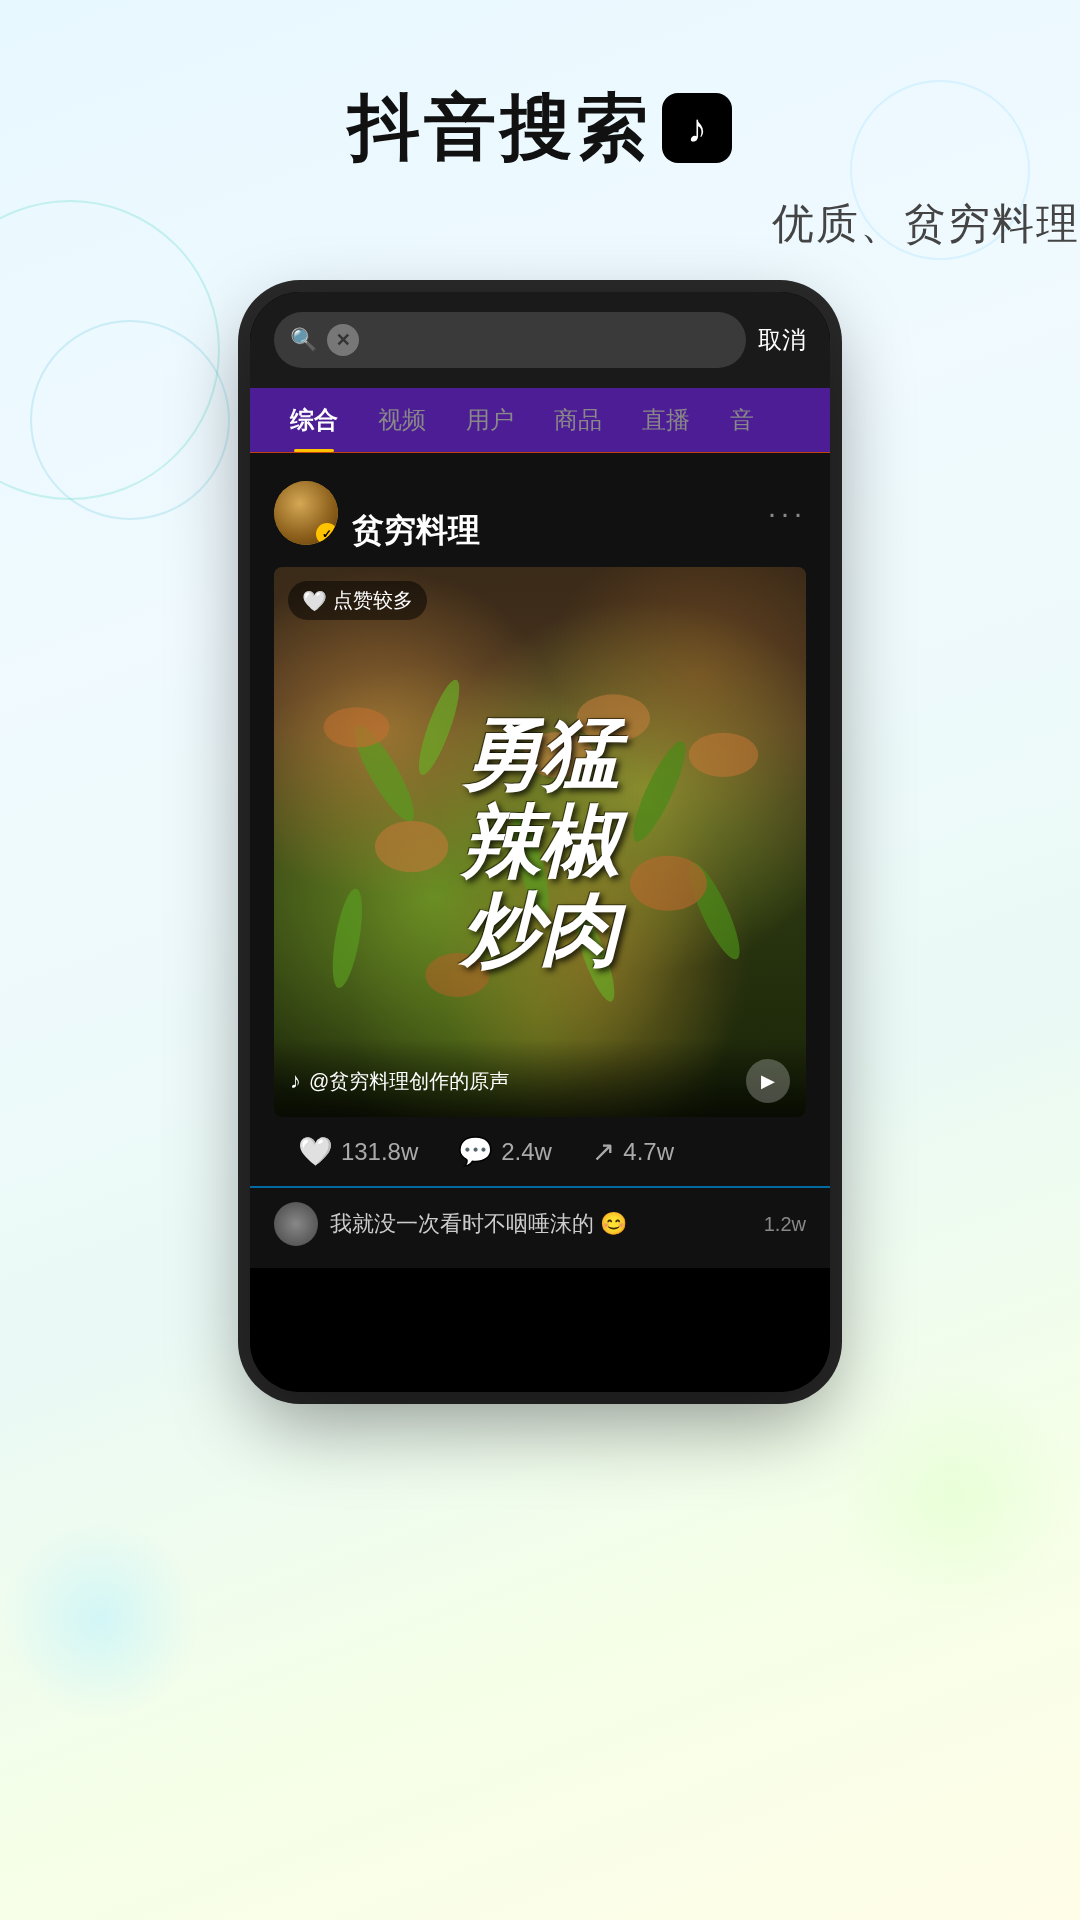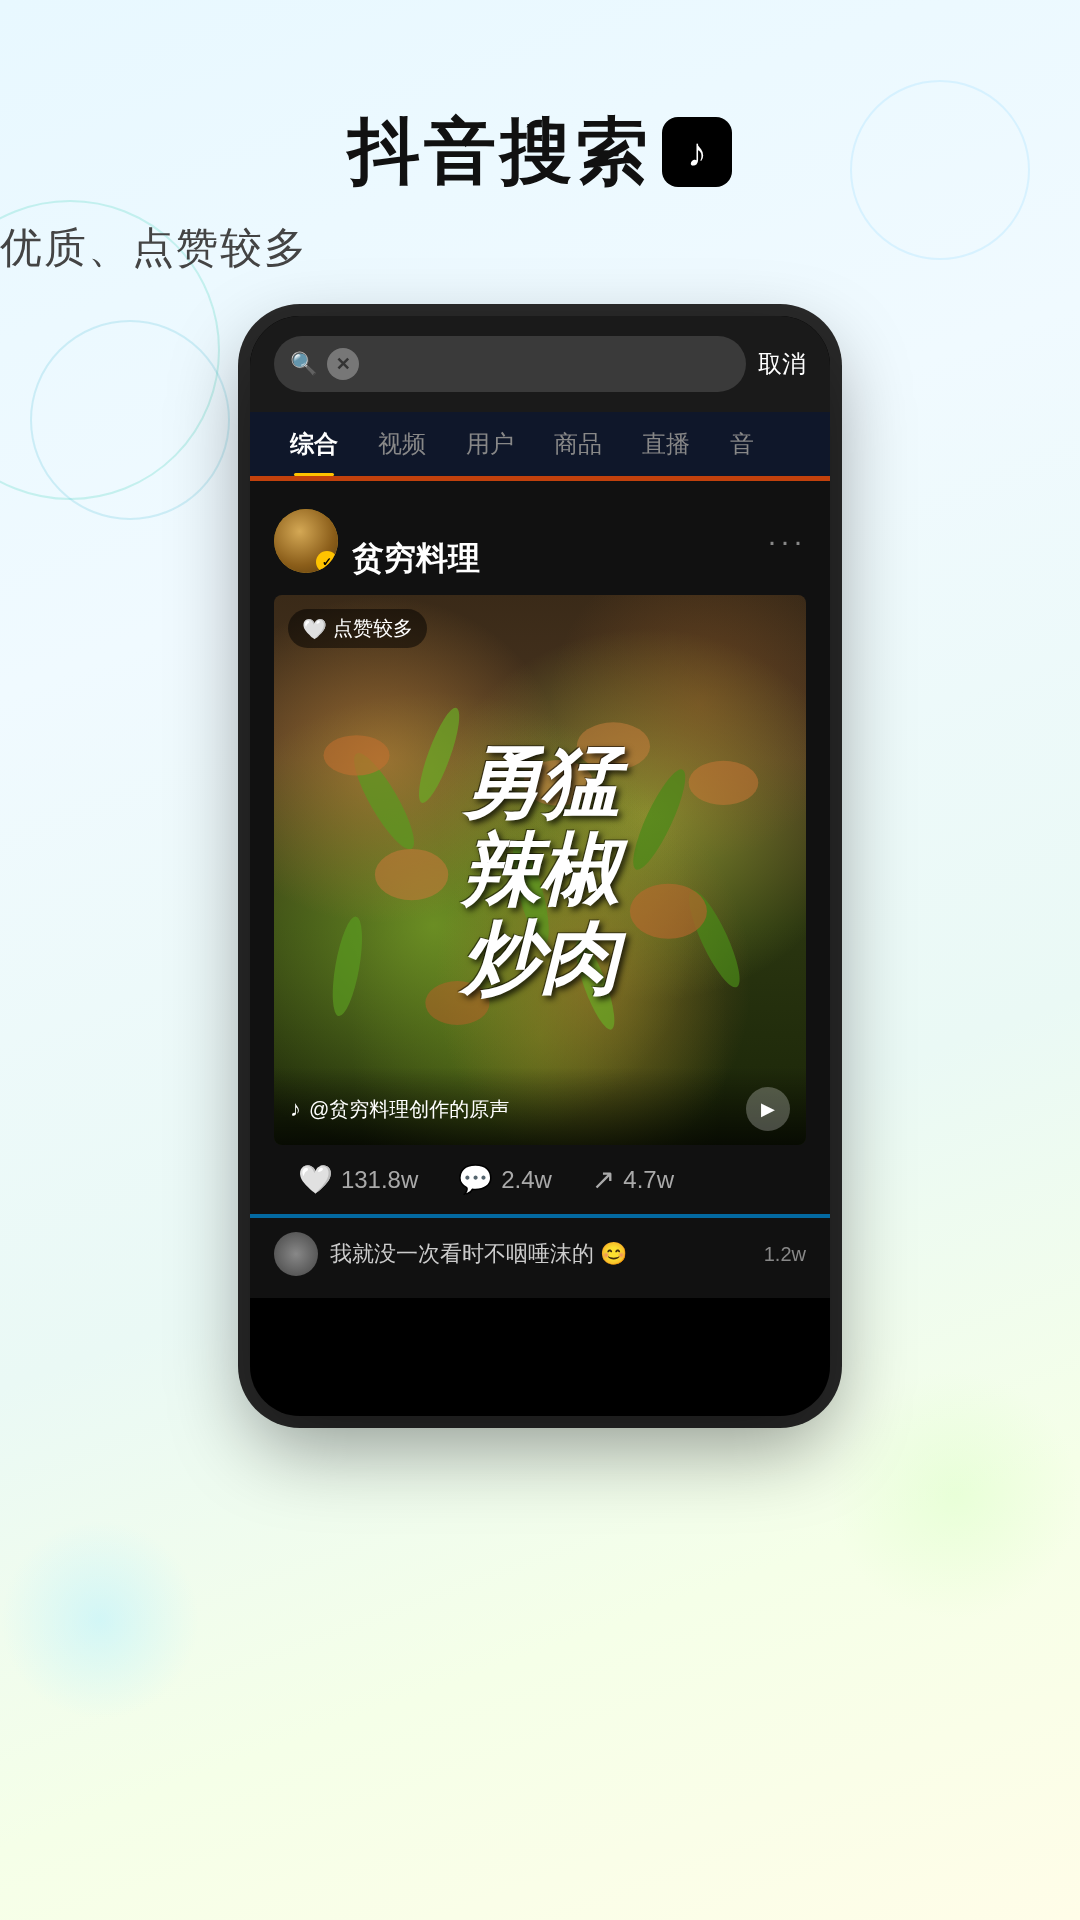--- a/index.html
+++ b/index.html
@@ -53,22 +53,22 @@
       position: absolute;
       width: 200px;
       height: 200px;
       background: radial-gradient(circle, rgba(180, 240, 255, 0.5) 0%, transparent 70%);
       bottom: 200px;
       left: 0;
     }
 
     
     .header-section {
-      text-align: left;
-      padding-top: 104px;
+      text-align: right;
+      padding-top: 80px;
       padding-bottom: 40px;
       position: relative;
       z-index: 10;
     }
 
     .app-title-row {
       display: flex;
       align-items: center;
       justify-content: center;
       gap: 10px;
@@ -175,24 +175,24 @@
     }
 
     .cancel-btn {
       color: #fff;
       font-size: 24px;
       white-space: nowrap;
     }
 
     
     .tab-bar {
-      background: #0f172a;
+      background: #4c1d95;
       display: flex;
       padding: 0 20px;
-      border-bottom: 5px solid #c2410c;
+      border-bottom: 1px solid #c2410c;
       font-family: Liberation Serif, serif;
     }
 
     .tab-item {
       padding: 16px 20px;
       color: #888;
       font-size: 24px;
       position: relative;
     }
 
@@ -416,21 +416,21 @@
 
     .stat-icon {
       font-size: 28px;
       color: #aaa;
     }
 
     
     .comment-section {
       background: #111;
       padding: 14px 24px;
-      border-top: 4px solid #0369a1;
+      border-top: 2px solid #0369a1;
     }
 
     .comment-item {
       display: flex;
       align-items: center;
       gap: 12px;
       margin-bottom: 8px;
     }
 
     .comment-avatar {
@@ -461,21 +461,21 @@
 <div class="bg-blob-bottom-right"></div>
 <div class="bg-blob-bottom-left"></div>
 
 <div class="header-section">
   <div class="app-title-row">
     <span class="app-title">抖音搜索</span>
     <div class="tiktok-icon">
       <span class="tiktok-note">♪</span>
     </div>
   </div>
-  <div class="subtitle">优质、点赞较多</div>
+  <div class="subtitle">优质、贫穷料理</div>
 </div>
 
 <div class="phone-container">
   <div class="phone-frame">
     <div class="phone-content">
 
       <div class="search-bar-area">
         <div class="search-input-wrapper">
           <span class="search-icon-inner">🔍</span>
           <div class="clear-icon">✕</div>

